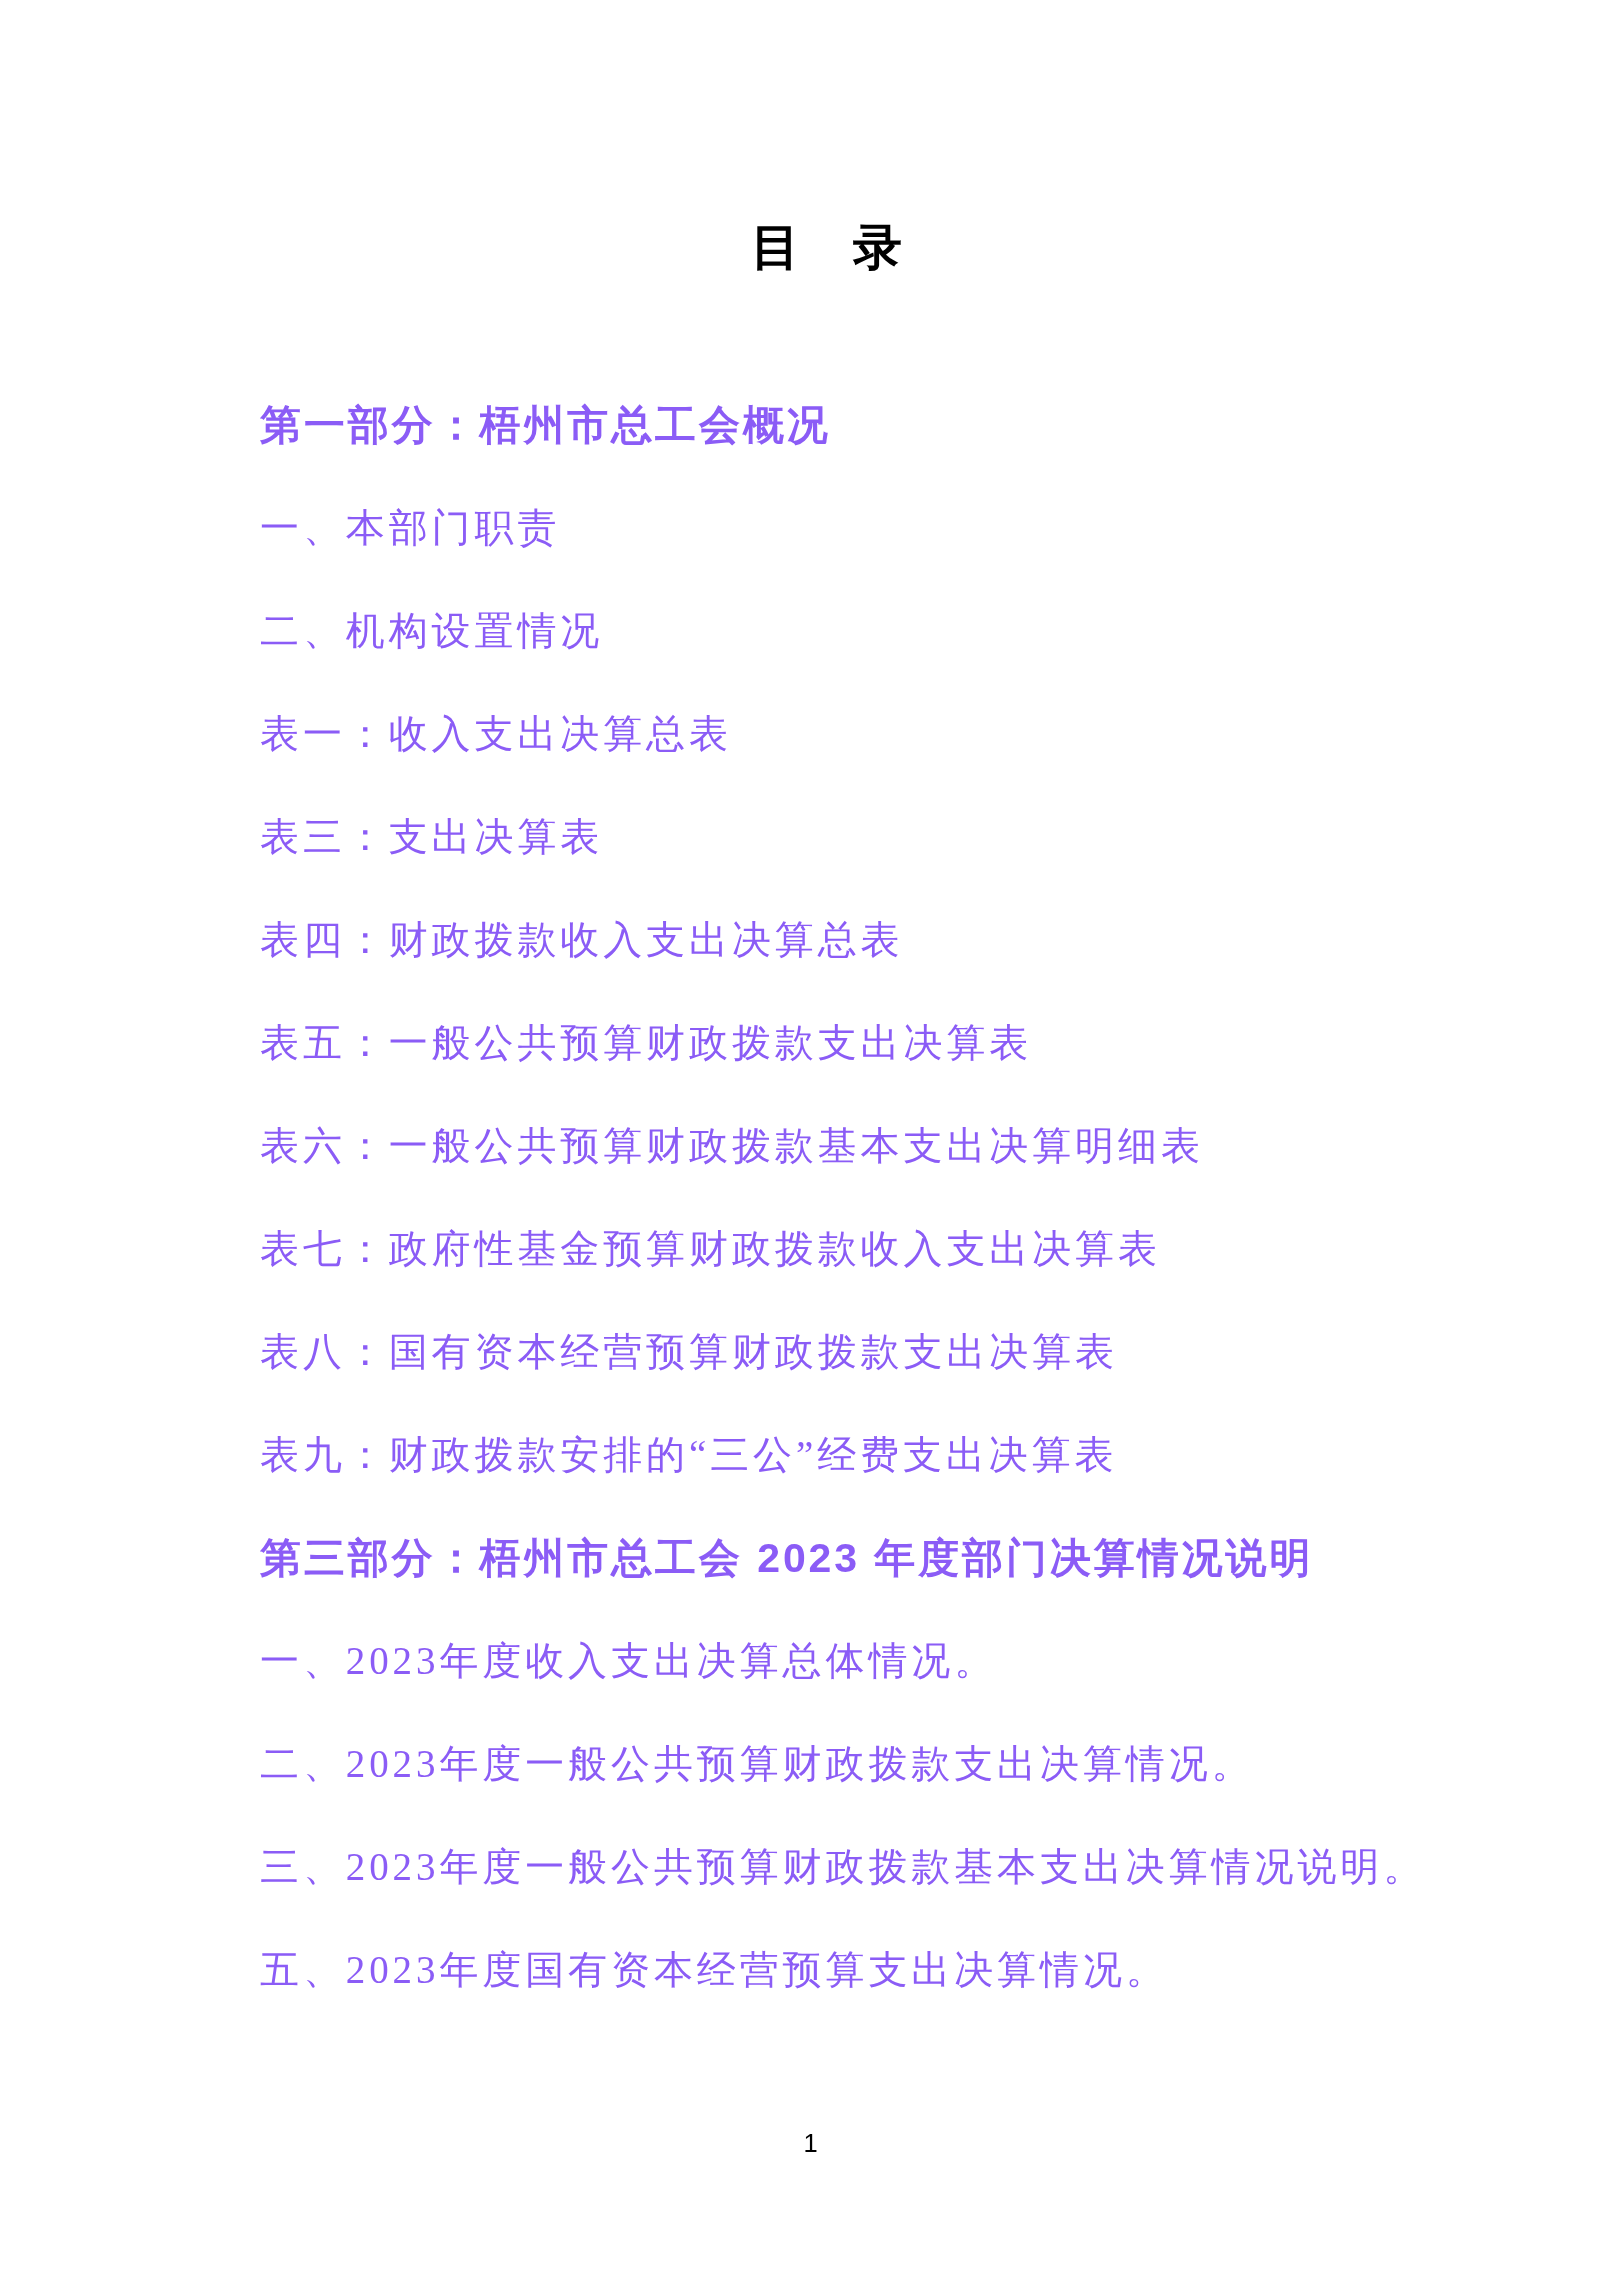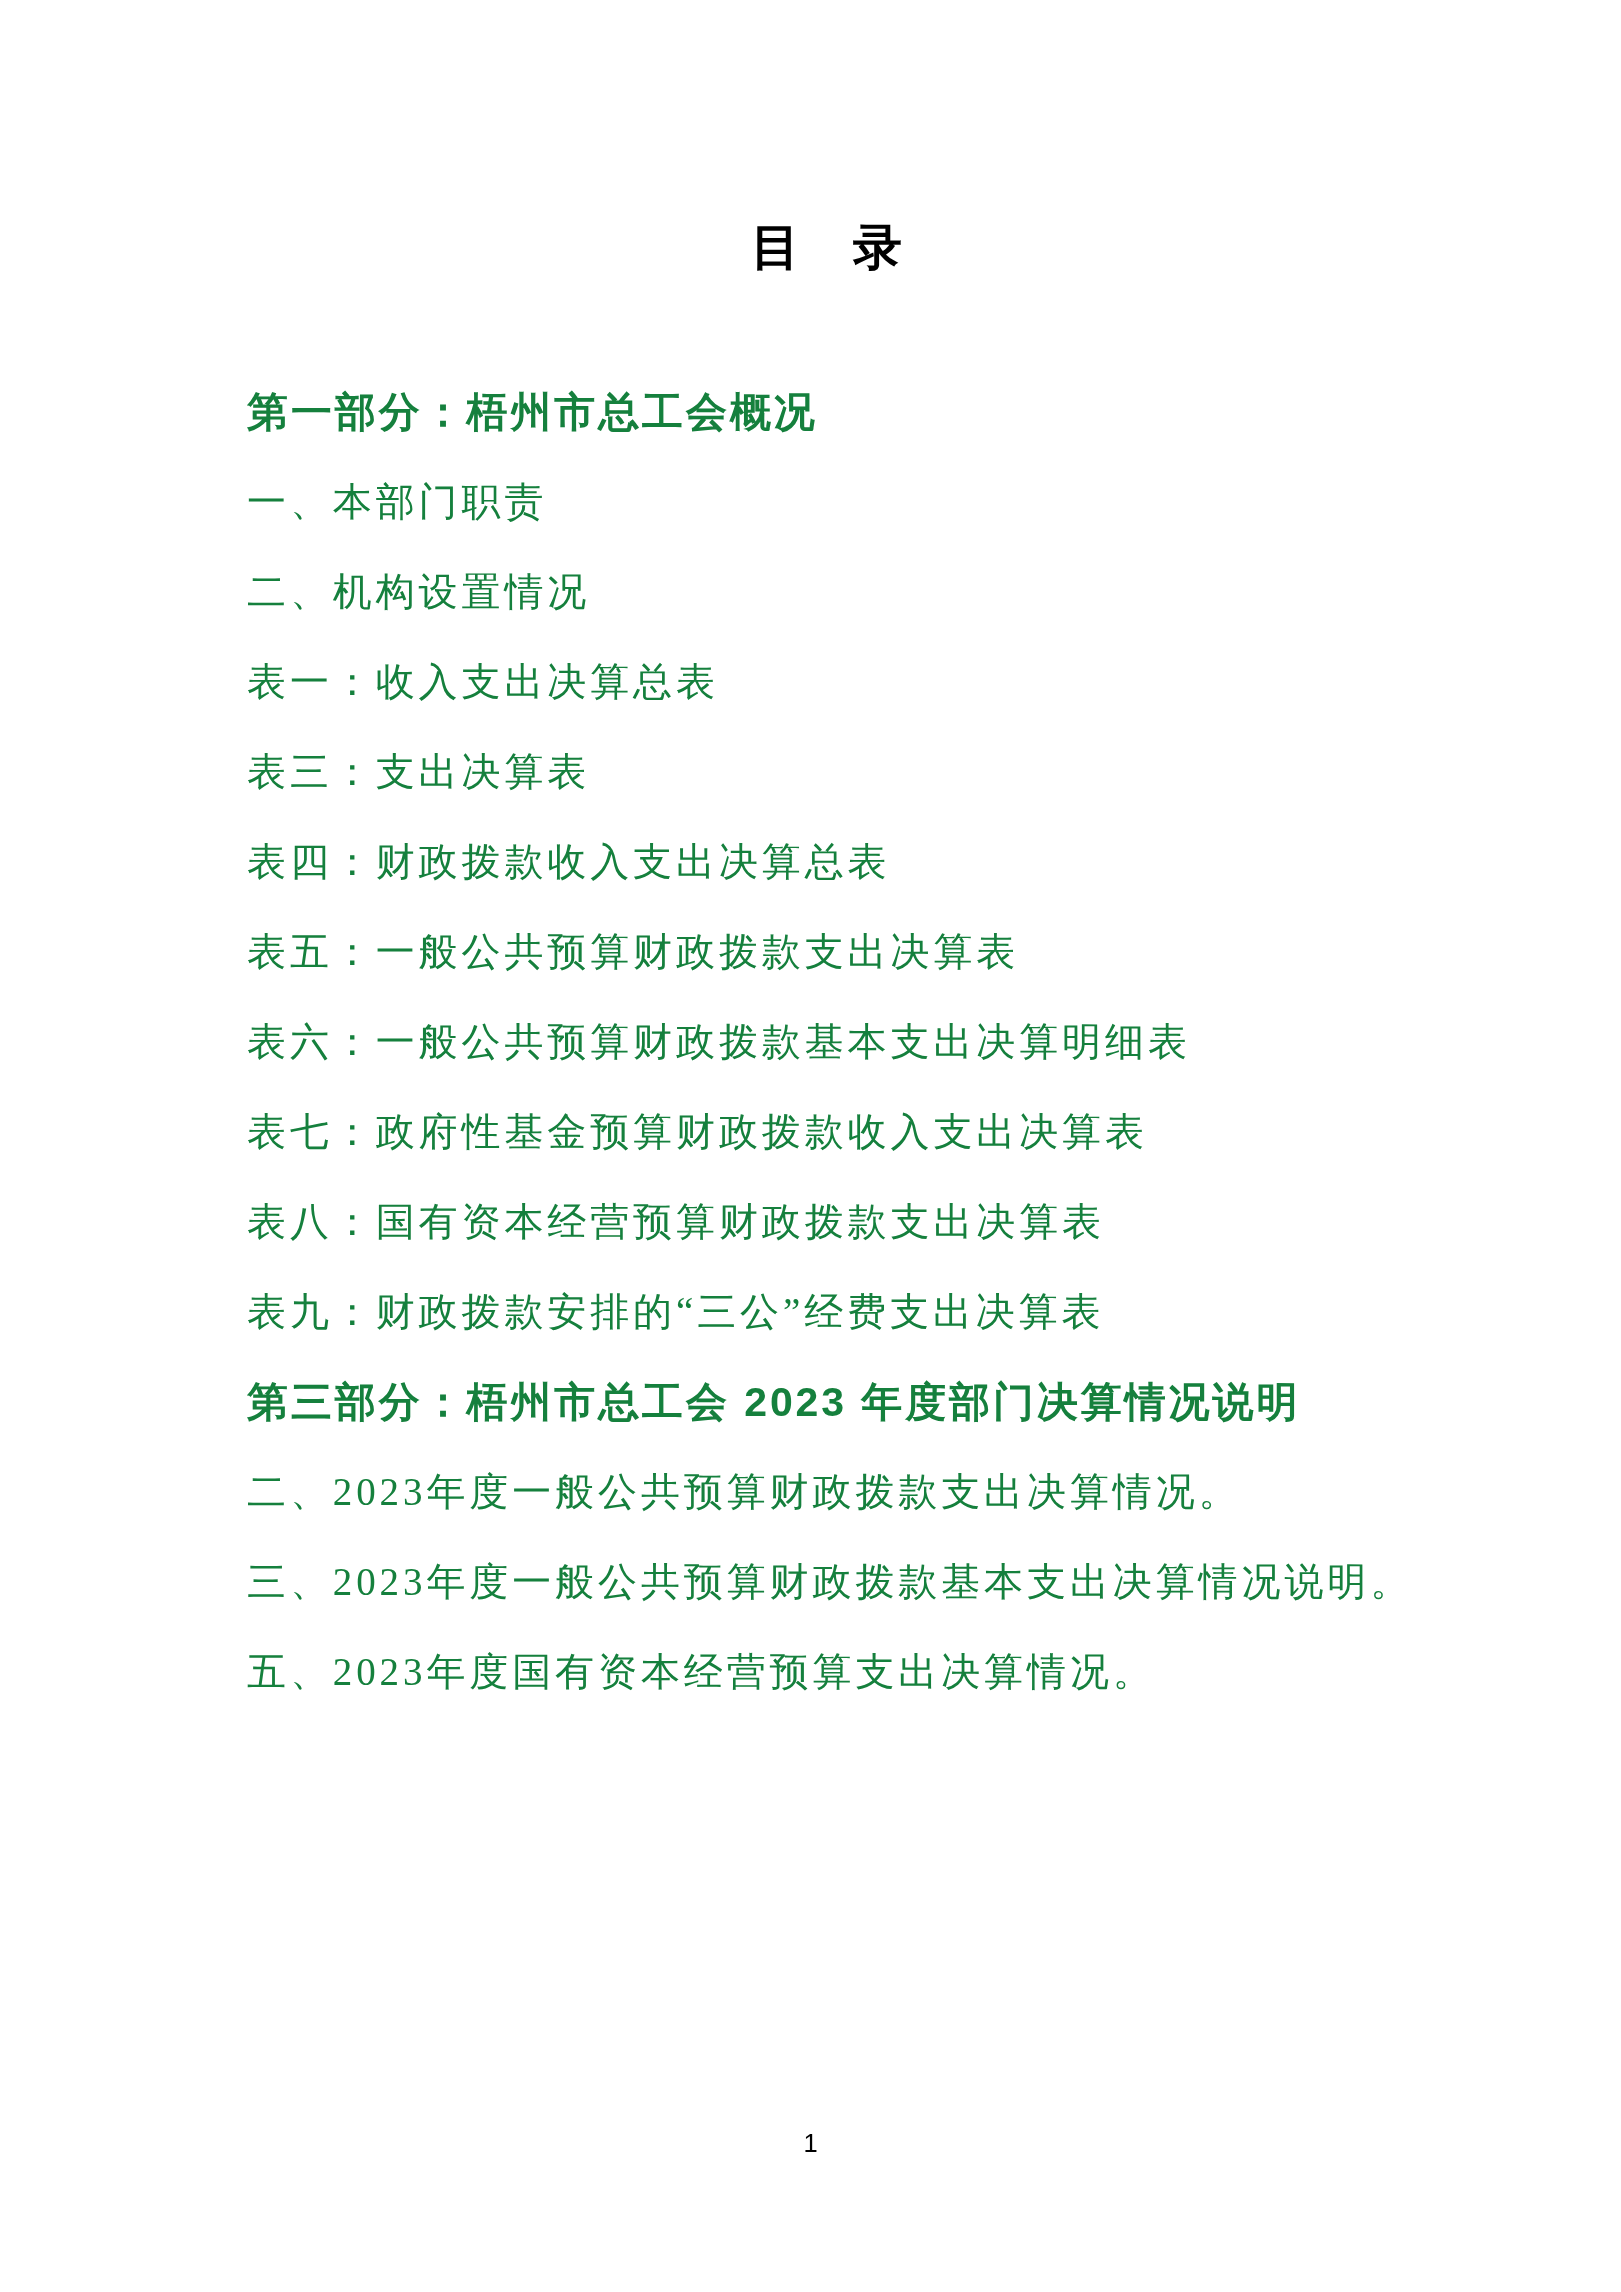--- a/index.html
+++ b/index.html
@@ -28,30 +28,30 @@
     letter-spacing: 2px;
     color: #000000;
   }
   .toc {
     position: absolute;
     left: 243px;
     top: 365px;
     right: 98px;
   }
   .line {
-    margin: 4px;
+    margin: 17px;
     height: 86px;
     display: flex;
     align-items: center;
     font-family: "Liberation Serif", serif;
     font-weight: 400;
     font-size: 39px;
     letter-spacing: 3.9px;
     white-space: nowrap;
-    color: #15803d;
+    color: #8b5cf6;
   }
   .line.heading {
     font-family: "Liberation Sans", sans-serif;
     font-weight: 700;
     font-size: 41px;
     letter-spacing: 2.9px;
   }
   .page-footer {
     position: absolute;
     top: 2129px;
@@ -79,20 +79,21 @@
     <p class="line">表一：收入支出决算总表</p>
     <p class="line">表三：支出决算表</p>
     <p class="line">表四：财政拨款收入支出决算总表</p>
     <p class="line">表五：一般公共预算财政拨款支出决算表</p>
     <p class="line">表六：一般公共预算财政拨款基本支出决算明细表</p>
     <p class="line">表七：政府性基金预算财政拨款收入支出决算表</p>
     <p class="line">表八：国有资本经营预算财政拨款支出决算表</p>
     <p class="line">表九：财政拨款安排的“三公”经费支出决算表</p>
 
     <p class="line heading">第三部分：梧州市总工会 2023 年度部门决算情况说明</p>
+    <p class="line">一、2023年度收入支出决算总体情况。</p>
     <p class="line">二、2023年度一般公共预算财政拨款支出决算情况。</p>
     <p class="line">三、2023年度一般公共预算财政拨款基本支出决算情况说明。</p>
     <p class="line">五、2023年度国有资本经营预算支出决算情况。</p>
 
   </main>
 
   <footer class="page-footer">
     <span>1</span>
   </footer>
 

